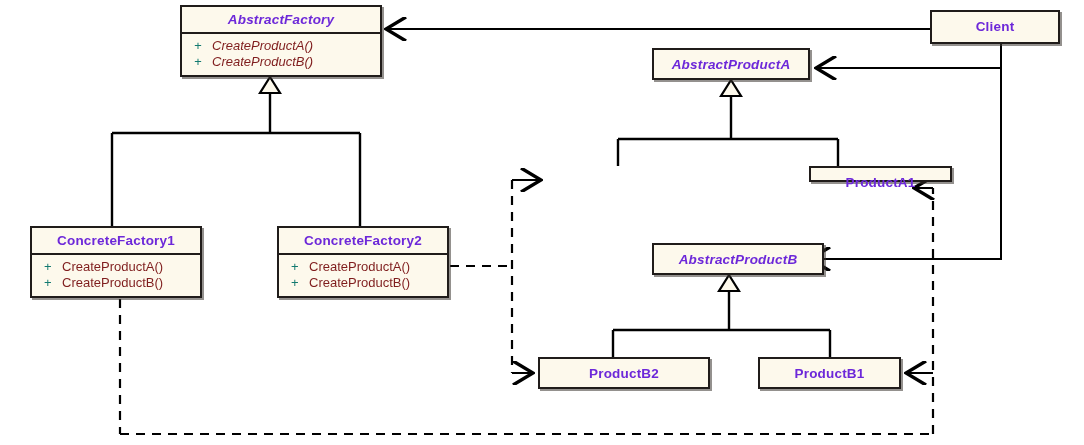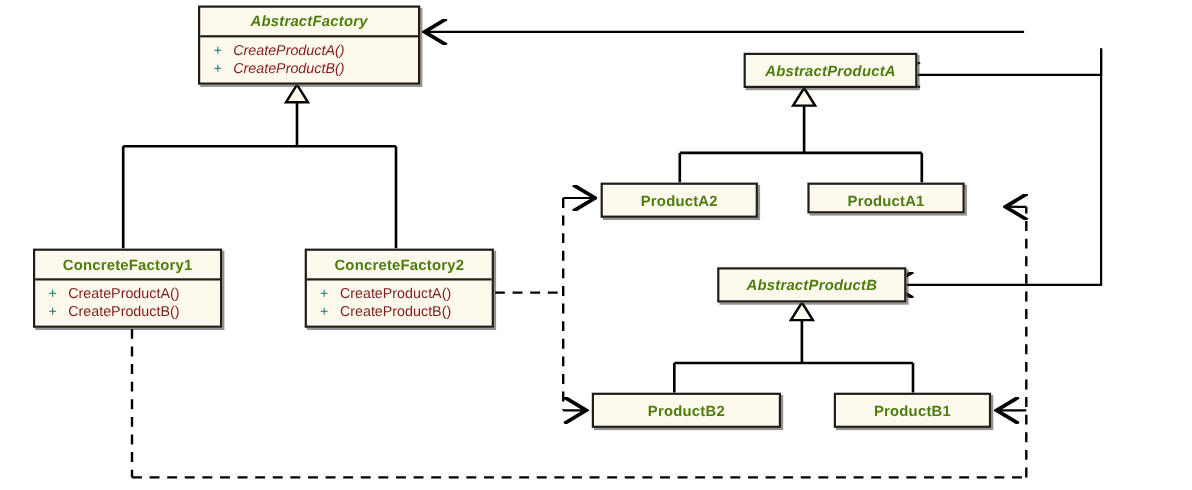--- a/index.html
+++ b/index.html
@@ -26,21 +26,21 @@
   .uml-class {
     position: absolute;
     box-sizing: border-box;
     background: #fdf9ec;
     border: 2px solid #201c1a;
     box-shadow: 2px 2px 0 rgba(60,55,50,0.55);
     z-index: 5;
   }
   .uml-title {
     text-align: center;
-    color: #4d7c0f;
+    color: #6d28d9;
     font-weight: bold;
     font-size: 13.5px;
     letter-spacing: 0.2px;
     padding: 5px 6px 5px 6px;
     line-height: 15px;
     white-space: nowrap;
   }
   .uml-title.abstract {
     font-style: italic;
   }
@@ -70,25 +70,25 @@
     color: #7f1d1d;
   }
   .uml-ops.abstract-ops .uml-op,
   .uml-ops.abstract-ops .uml-op .sig,
   .uml-ops.abstract-ops .uml-op .vis {
     font-style: italic;
   }
   
   #cls-abstractfactory  { left: 180px; top: 5px;   width: 202px; }
   #cls-client           { left: 930px; top: 10px;  width: 130px; height: 34px; }
-  #cls-abstractproducta { left: 652px; top: 48px;  width: 158px; height: 32px; margin-left: 24px; }
+  #cls-abstractproducta { left: 652px; top: 48px;  width: 158px; height: 32px; }
   #cls-concretefactory1 { left: 30px;  top: 226px; width: 172px; }
   #cls-concretefactory2 { left: 277px; top: 226px; width: 172px; }
   #cls-producta2        { left: 546px; top: 166px; width: 143px; height: 32px; }
-  #cls-producta1        { left: 734px; top: 166px; width: 143px; height: 28px; }
+  #cls-producta1        { left: 809px; top: 166px; width: 143px; height: 16px; }
   #cls-abstractproductb { left: 652px; top: 243px; width: 172px; height: 32px; }
   #cls-productb2        { left: 538px; top: 357px; width: 172px; height: 32px; }
   #cls-productb1        { left: 758px; top: 357px; width: 143px; height: 32px; }
   .single-line .uml-title {
     padding-top: 7px;
     padding-bottom: 7px;
   }
 </style>
 </head>
 <body>
@@ -150,20 +150,23 @@
         <span class="vis">+</span>
         <span class="sig">CreateProductA()</span>
       </div>
       <div class="uml-op">
         <span class="vis">+</span>
         <span class="sig">CreateProductB()</span>
       </div>
     </div>
   </div>
 
+  <div class="uml-class single-line" id="cls-client">
+    <div class="uml-title">Client</div>
+  </div>
 
   <div class="uml-class single-line" id="cls-abstractproducta">
     <div class="uml-title abstract">AbstractProductA</div>
   </div>
 
   <div class="uml-class" id="cls-concretefactory1">
     <div class="uml-title">ConcreteFactory1</div>
     <div class="uml-divider"></div>
     <div class="uml-ops">
       <div class="uml-op">
@@ -185,23 +188,20 @@
         <span class="vis">+</span>
         <span class="sig">CreateProductA()</span>
       </div>
       <div class="uml-op">
         <span class="vis">+</span>
         <span class="sig">CreateProductB()</span>
       </div>
     </div>
   </div>
 
-  <div class="uml-class single-line" id="cls-producta2">
-    <div class="uml-title">ProductA2</div>
-  </div>
 
   <div class="uml-class single-line" id="cls-producta1">
     <div class="uml-title">ProductA1</div>
   </div>
 
   <div class="uml-class single-line" id="cls-abstractproductb">
     <div class="uml-title abstract">AbstractProductB</div>
   </div>
 
   <div class="uml-class single-line" id="cls-productb2">

